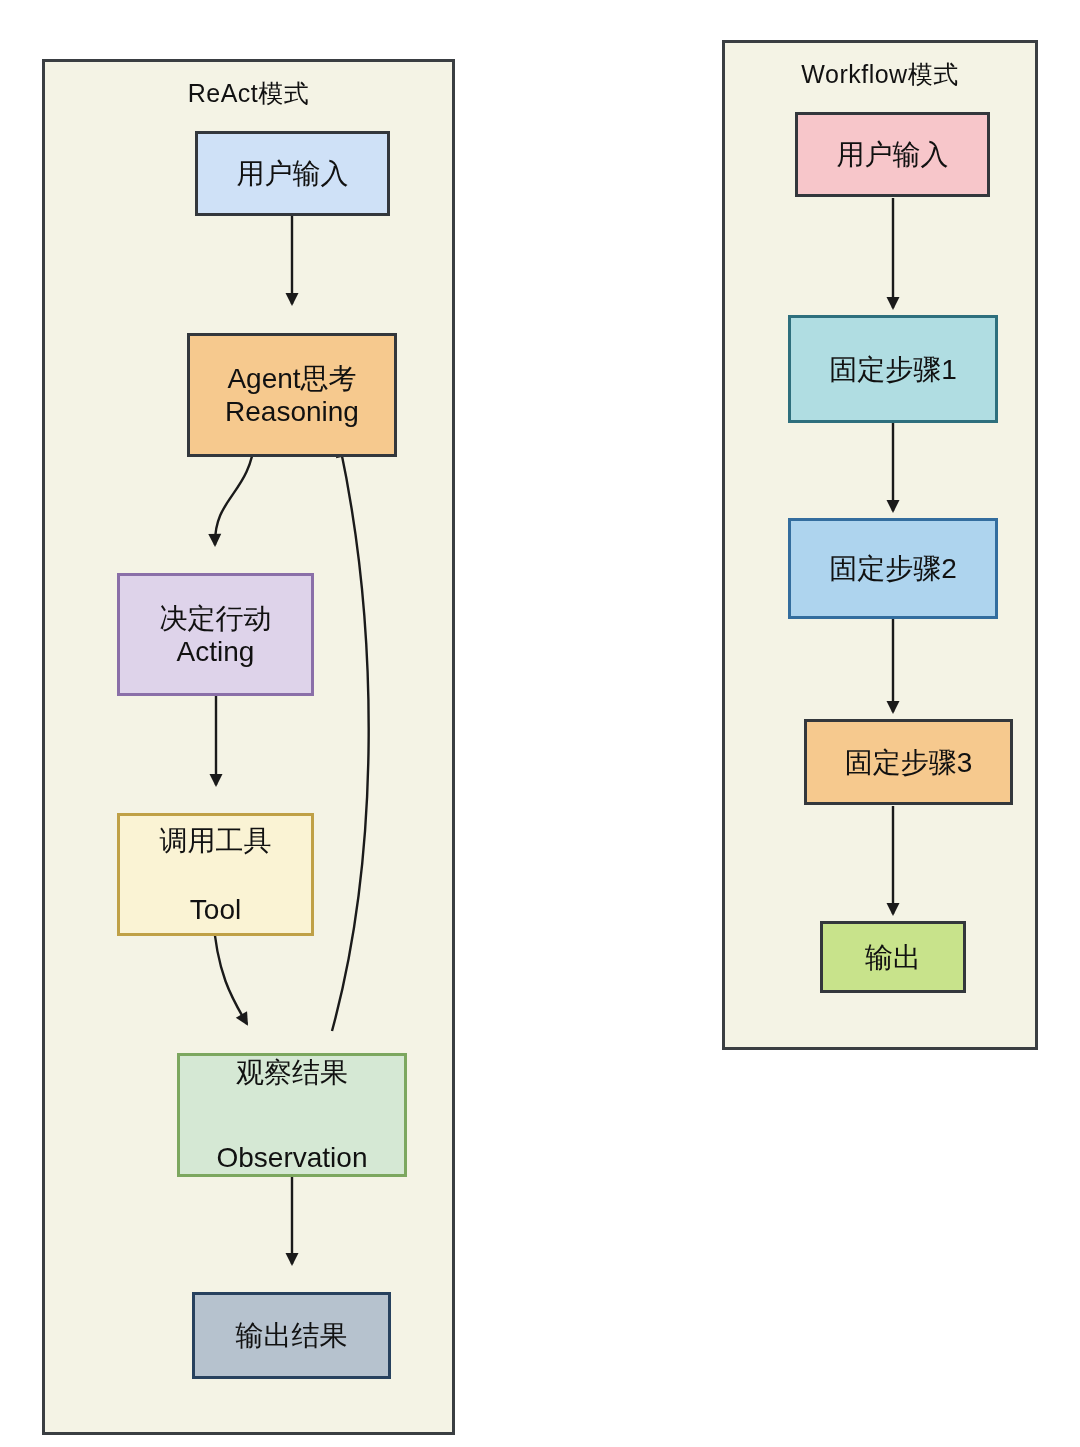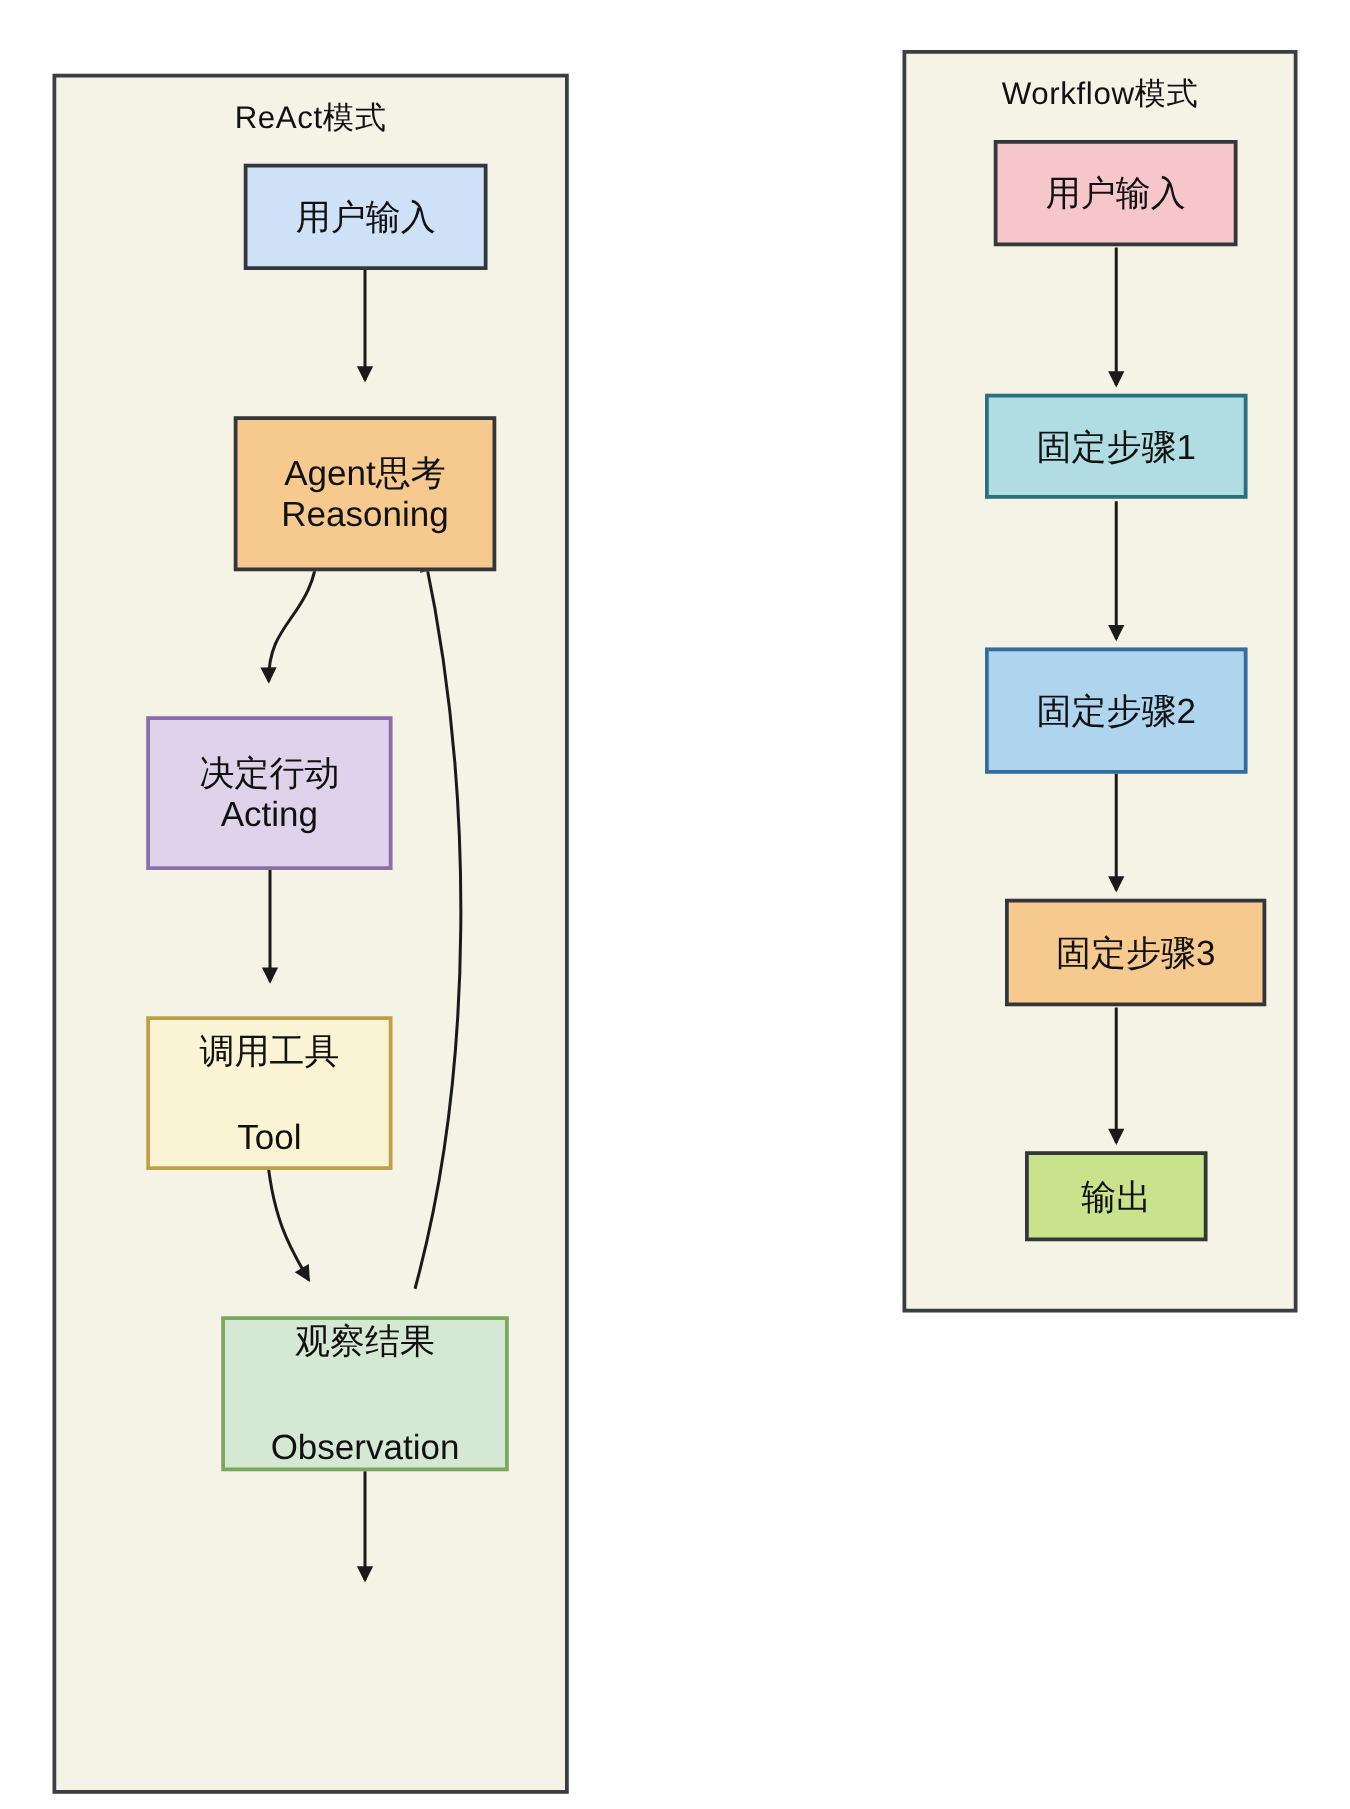--- a/index.html
+++ b/index.html
@@ -60,30 +60,34 @@
   <div class="node" style="left: 72px; top: 751px; width: 197px; height: 123px; background-color: rgb(250, 243, 212); border-color: rgb(191, 160, 70); gap: 36px;">
     <span>调用工具</span>
     <span class="sub">Tool</span>
   </div>
 
   <div class="node" style="left: 132px; top: 991px; width: 230px; height: 124px; background-color: rgb(213, 232, 212); border-color: rgb(124, 167, 95); justify-content: space-between;">
     <span>观察结果</span>
     <span class="sub">Observation</span>
   </div>
 
+  <div class="node" style="left: 147px; top: 1230px; width: 199px; height: 87px; background-color: rgb(182, 194, 206); border-color: rgb(39, 65, 94);">
+    <span>输出结果</span>
+
+  </div>
 </div>
 
 <div class="panel" id="panel-workflow">
   <div class="panel-title">Workflow模式</div>
 
   <div class="node" style="left: 70px; top: 69px; width: 195px; height: 85px; background-color: rgb(247, 198, 202); border-color: rgb(51, 55, 60);">
     <span>用户输入</span>
   </div>
 
-  <div class="node" style="left: 63px; top: 272px; width: 210px; height: 84px; background-color: rgb(176, 221, 226); border-color: rgb(46, 111, 125);">
+  <div class="node" style="left: 63px; top: 272px; width: 210px; height: 108px; background-color: rgb(176, 221, 226); border-color: rgb(46, 111, 125);">
     <span>固定步骤1</span>
   </div>
 
   <div class="node" style="left: 63px; top: 475px; width: 210px; height: 101px; background-color: rgb(174, 212, 238); border-color: rgb(51, 109, 158);">
     <span>固定步骤2</span>
   </div>
 
   <div class="node" style="left: 63px; top: 676px; width: 209px; height: 86px; background-color: rgb(246, 201, 142); border-color: rgb(51, 55, 60); margin-left: 16px;">
     <span>固定步骤3</span>
   </div>

